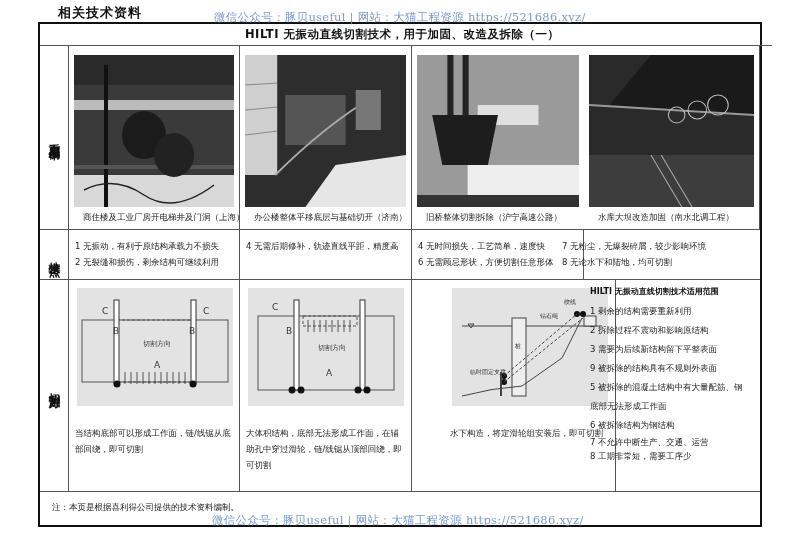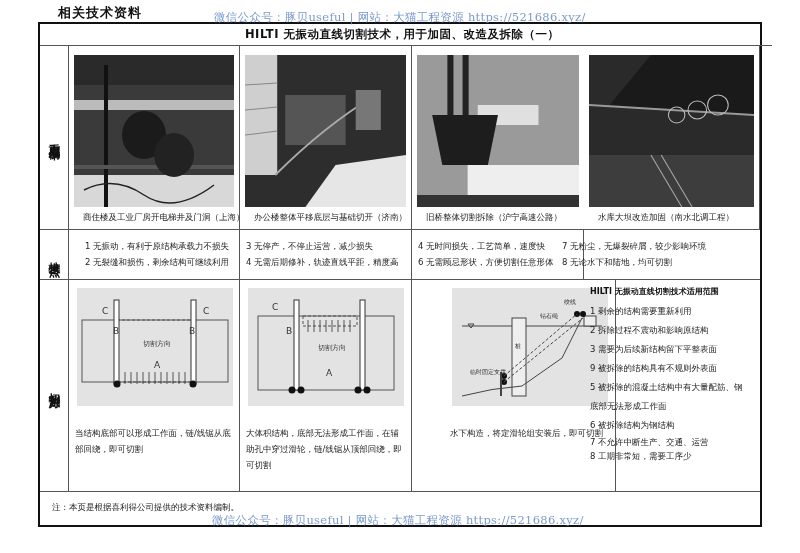--- a/index.html
+++ b/index.html
@@ -103,29 +103,28 @@
         </svg>
       </div>
       <div class="caption">旧桥整体切割拆除（沪宁高速公路）</div>
     </div>
   </div>
 
   <div class="row" style="top:206px;height:50px;">
     <div class="row-label">
       <span>技术特点</span>
     </div>
-    <div class="cell" style="left:29px;width:171px;text-align:center;">
+    <div class="cell" style="left:29px;width:171px;">
       <div class="feat">
         <div>1 无振动，有利于原结构承载力不损失</div>
         <div>2 无裂缝和损伤，剩余结构可继续利用</div>
       </div>
     </div>
     <div class="cell" style="left:200px;width:172px;">
       <div class="feat">
-        <div>3 无停产，不停止运营，减少损失</div>
         <div>4 无需后期修补，轨迹直线平距，精度高</div>
       </div>
     </div>
     <div class="cell" style="left:372px;width:172px;">
       <div class="feat">
         <div>4 无时间损失，工艺简单，速度快</div>
         <div>6 无需顾忌形状，方便切割任意形体</div>
       </div>
     </div>
     <div class="cell" style="left:516px;width:176px;">

